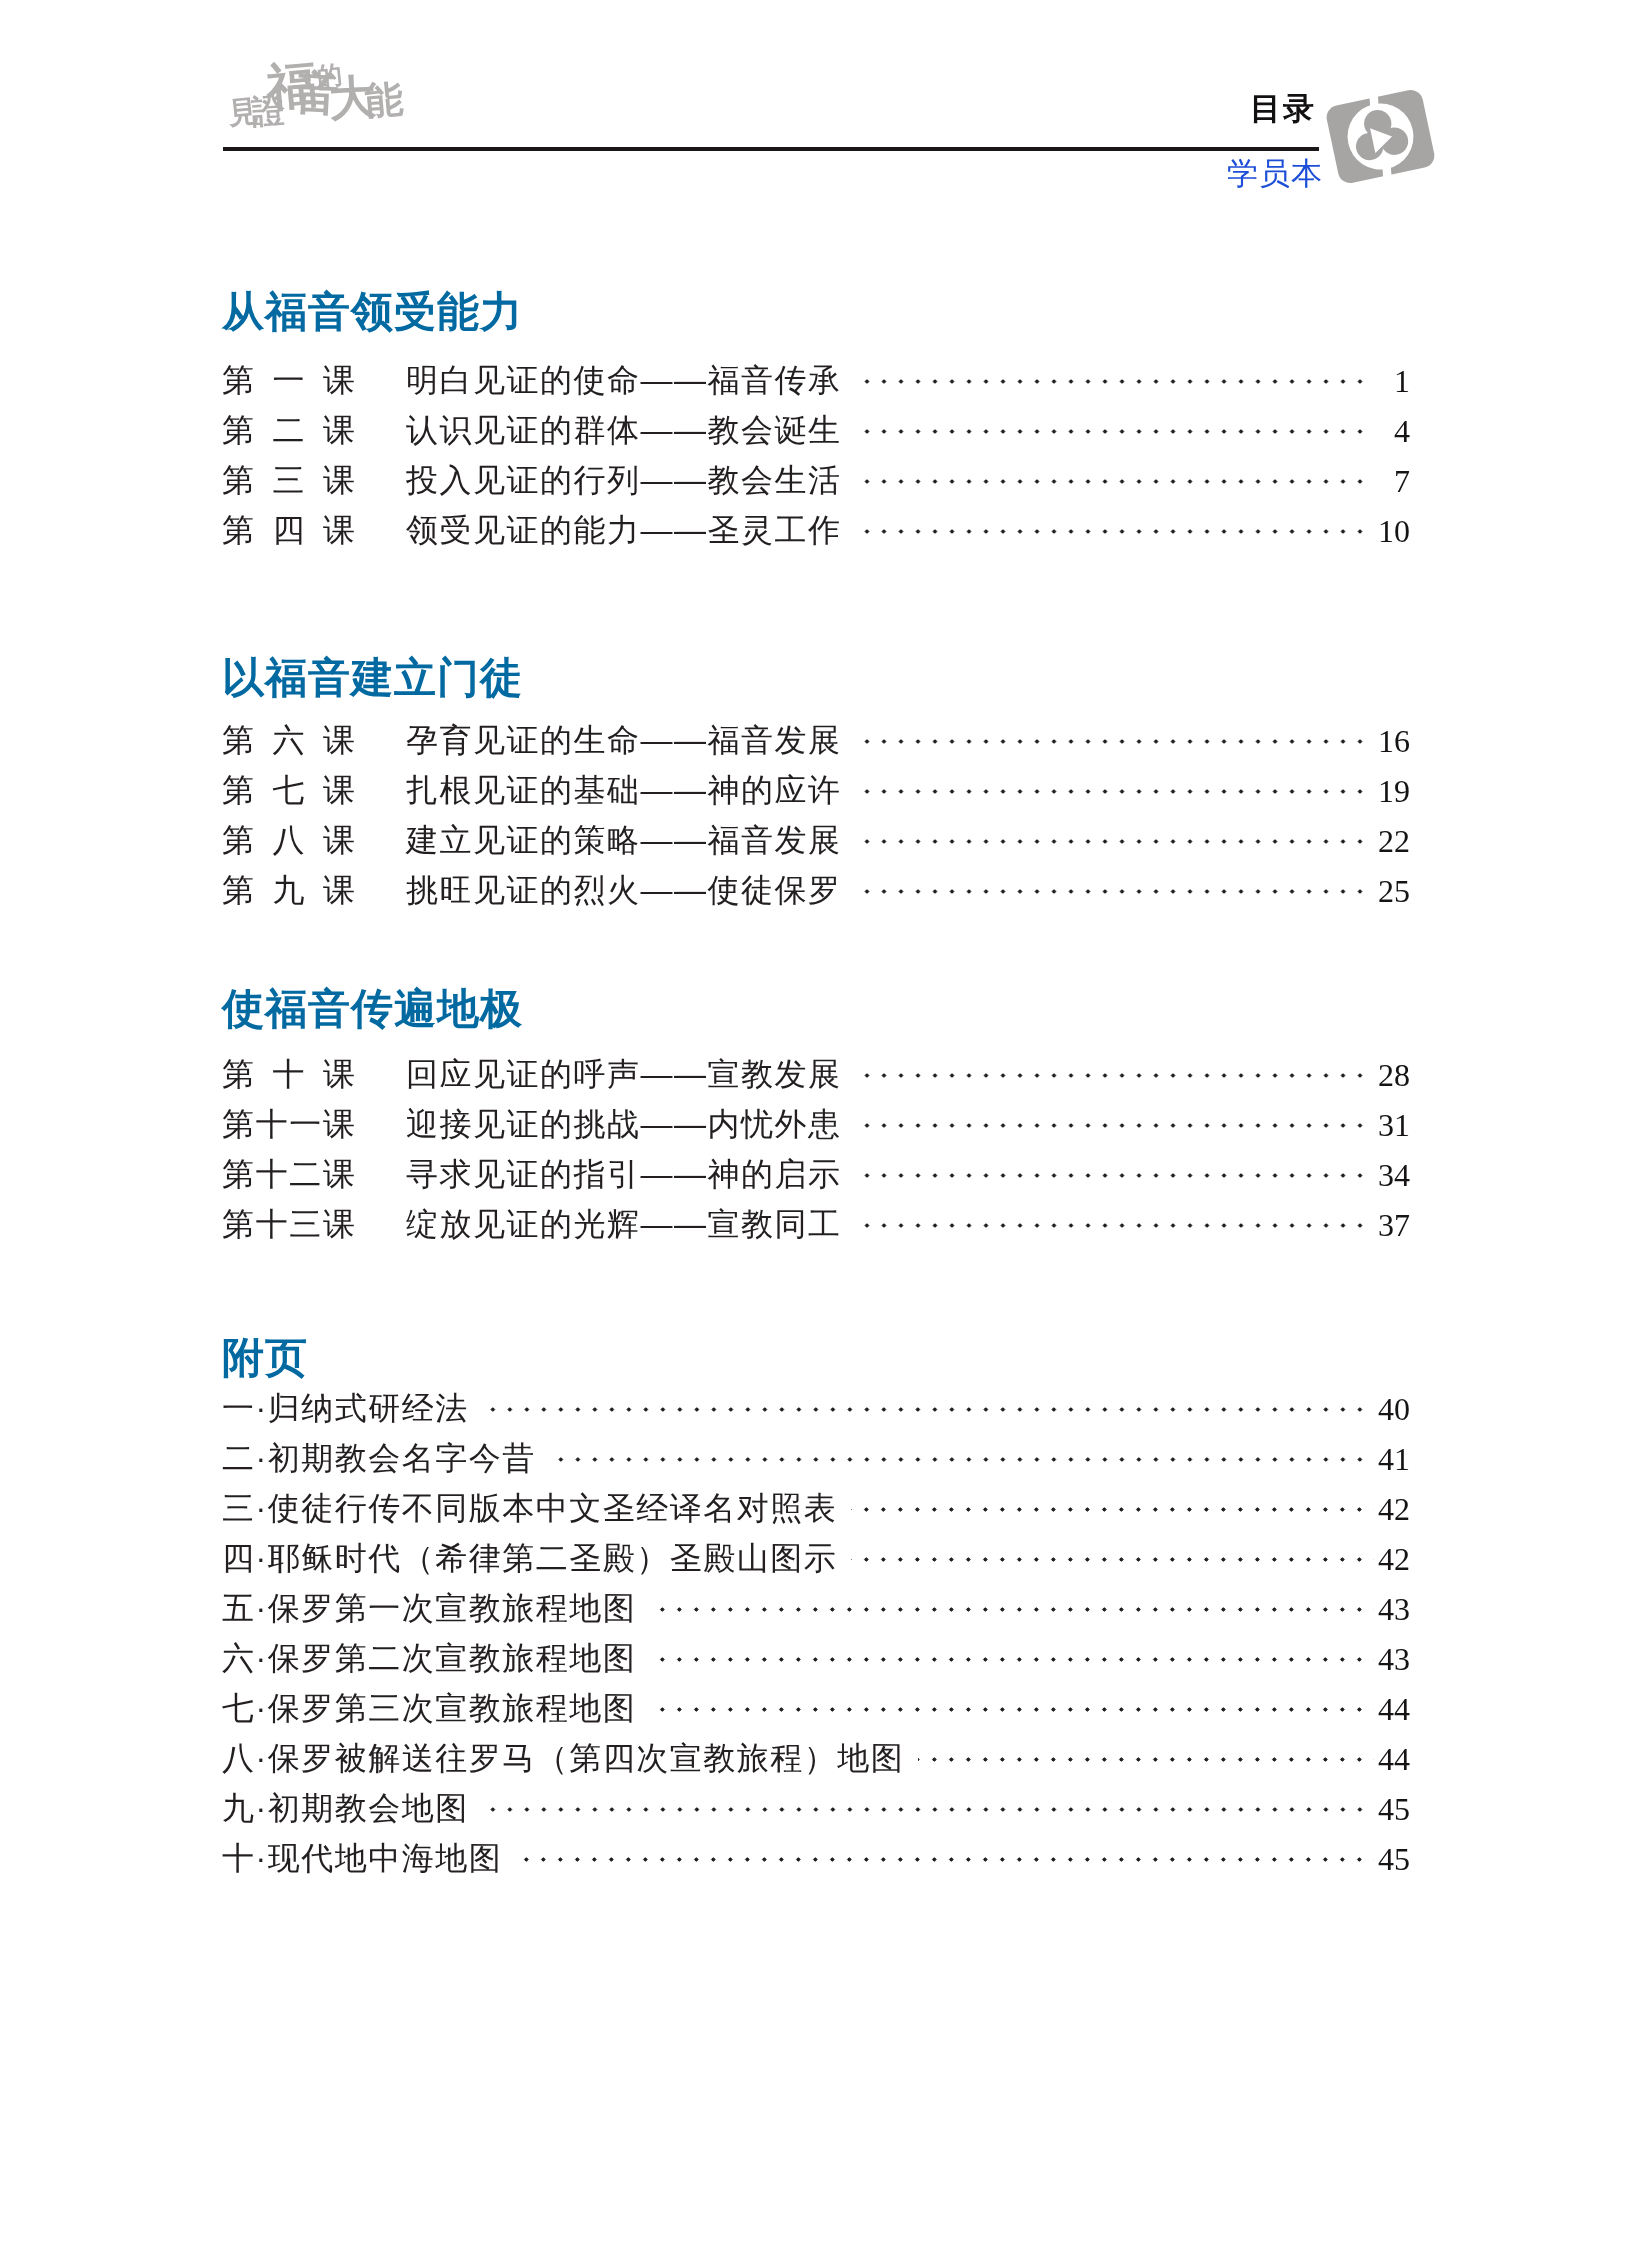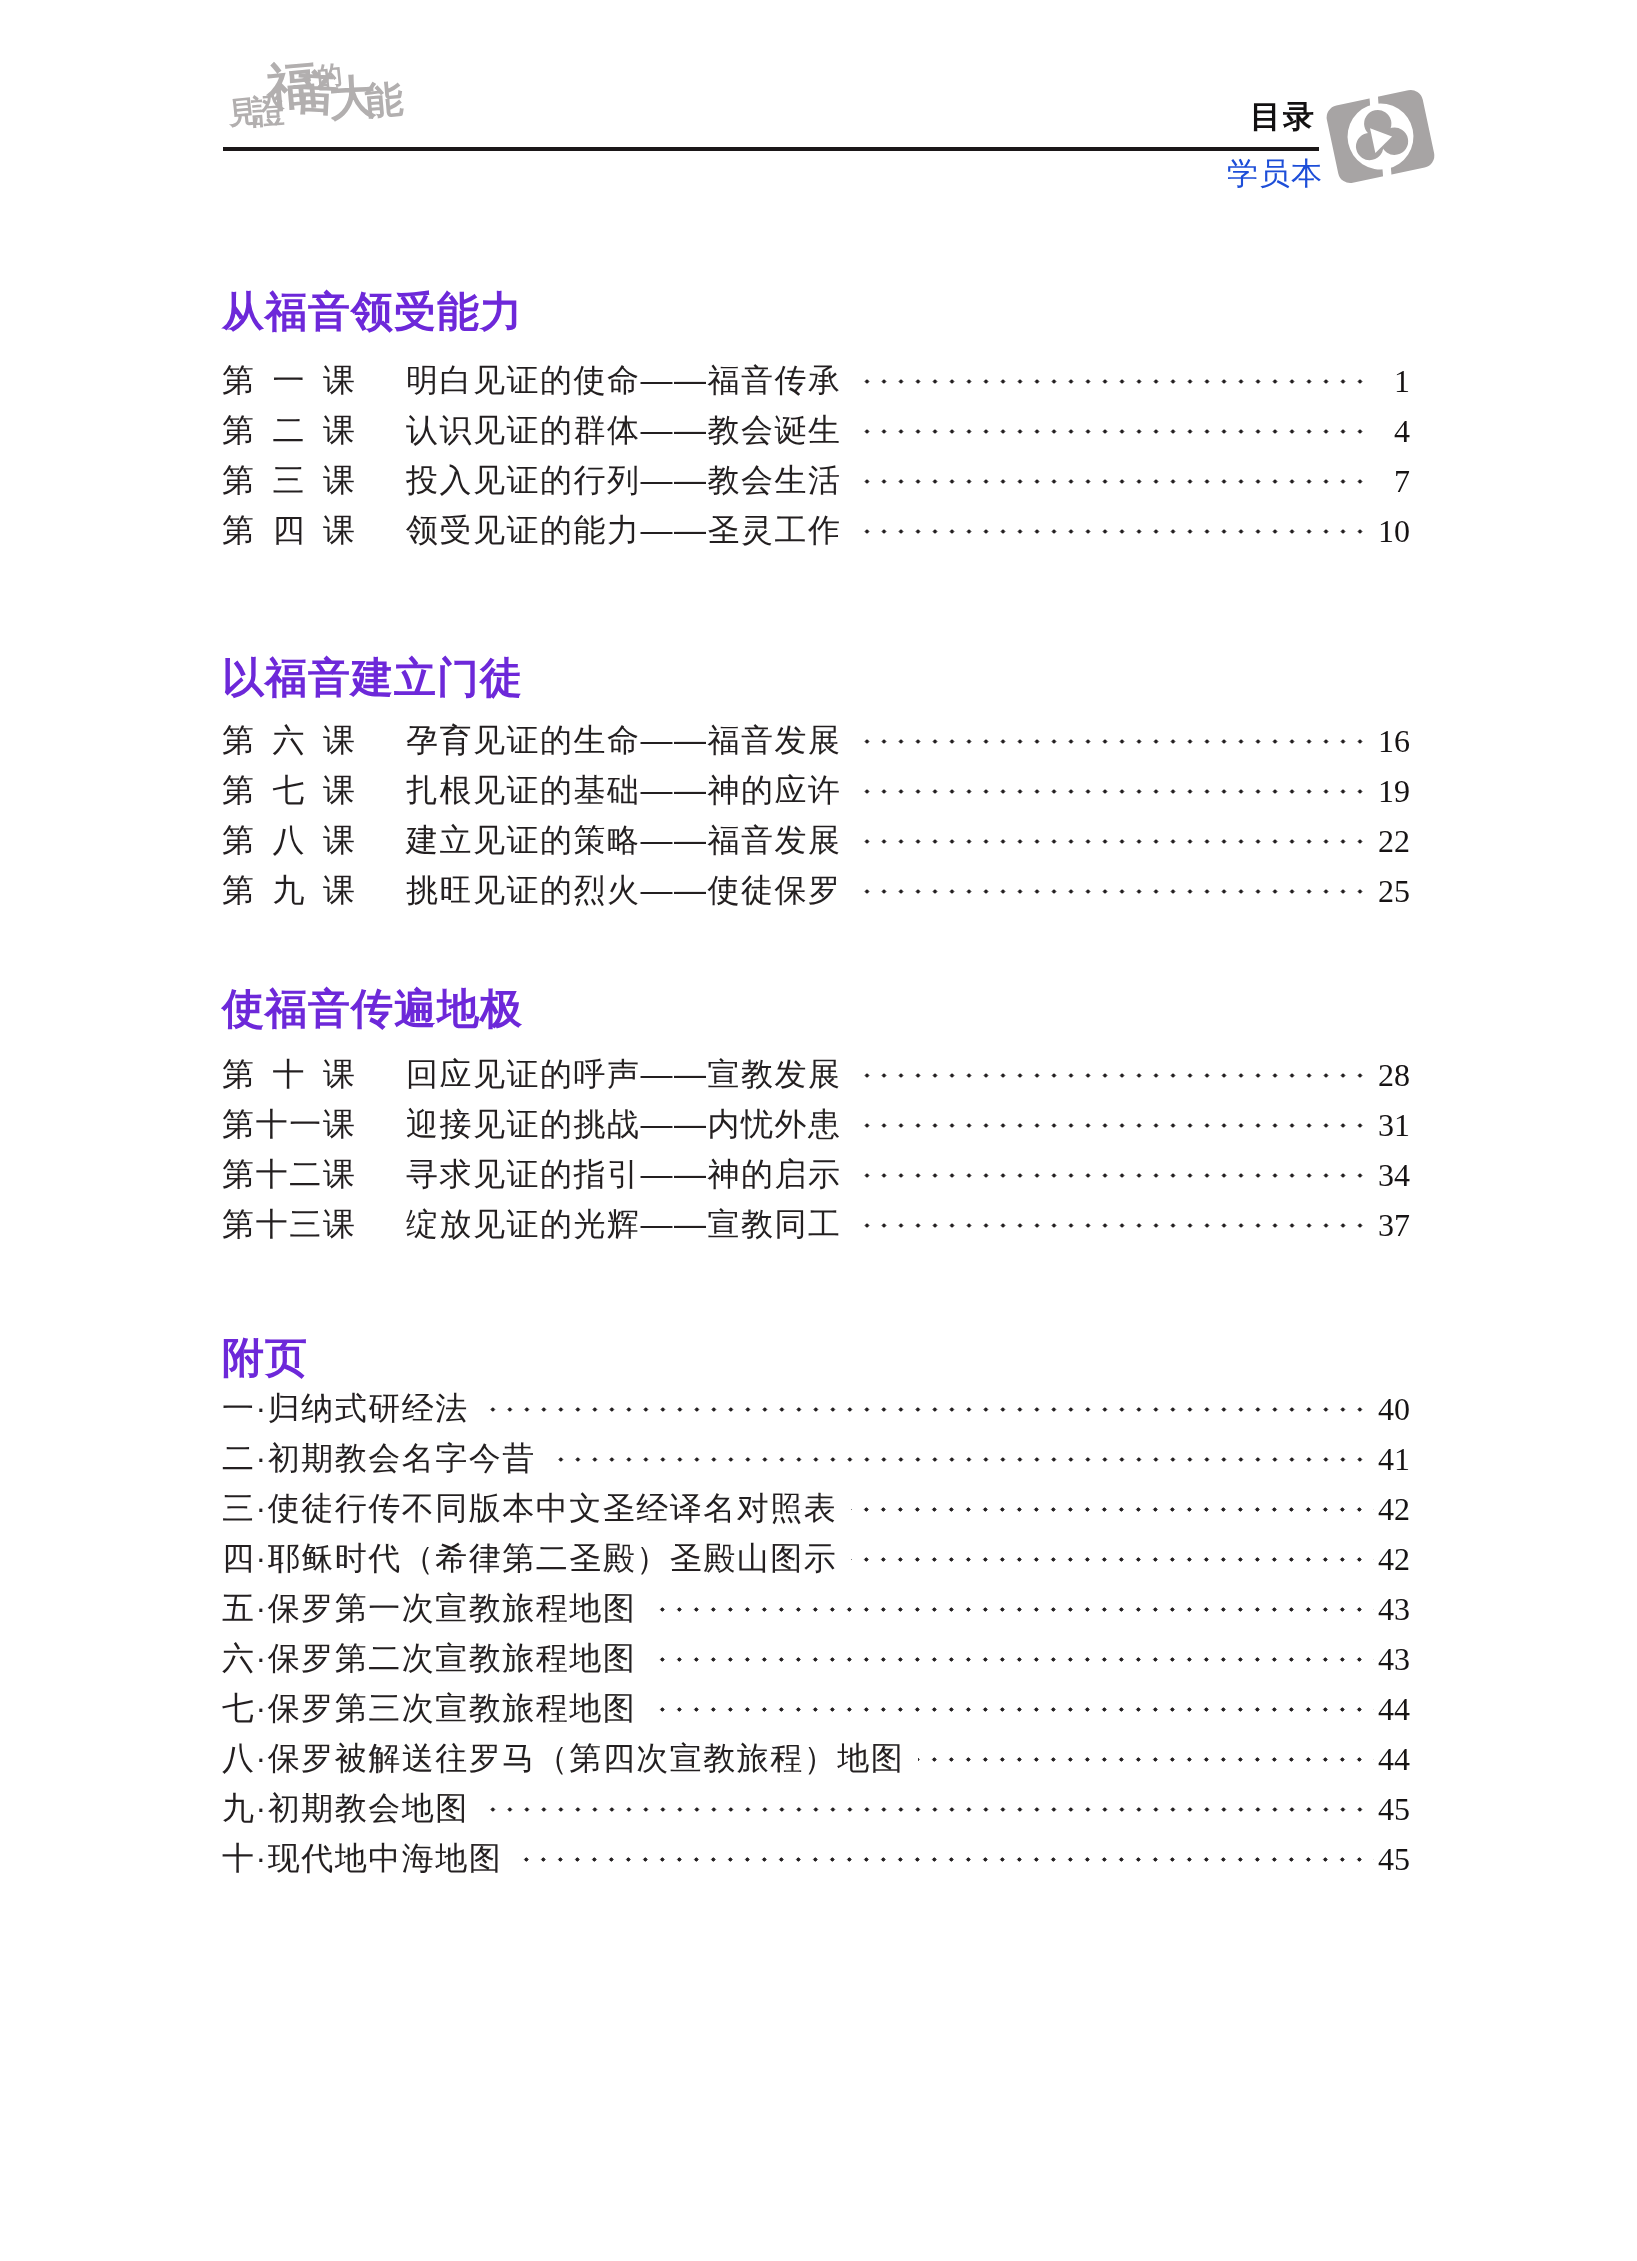--- a/index.html
+++ b/index.html
@@ -26,36 +26,36 @@
   .lg4 { left:67px;  top:14px; font-size:46px; transform:rotate(3deg); }
   .lg5 { left:91px;  top:6px;  font-size:25px; transform:rotate(-6deg); }
   .lg6 { left:103px; top:18px; font-size:47px; transform:rotate(-3deg); }
   .lg7 { left:139px; top:24px; font-size:38px; transform:rotate(-5deg); }
 
   .header-rule {
     position:absolute; left:223px; top:147px;
     width:1096px; height:4px; background:#1b1718;
   }
   .header-title {
-    position:absolute; top:101px; right:322px;
+    position:absolute; top:93px; right:322px;
     font-size:31px; font-weight:bold; letter-spacing:2px; color:#121011;
     line-height:1;
   }
   .header-subtitle {
     position:absolute; top:158px; right:315px;
     font-size:31px; letter-spacing:1px; color:#1d4ed8;
     line-height:1;
   }
   .brand-icon { position:absolute; left:1324px; top:83px; width:113px; height:107px; }
 
   
   .content { position:absolute; left:222px; top:0; width:1188px; }
 
   .section-heading {
-    font-size:42px; font-weight:bold; color:#6d28d9;
+    font-size:42px; font-weight:bold; color:#0369a1;
     letter-spacing:1px; line-height:44px; white-space:nowrap;
   }
   .h1 { margin-top:290px; }
   .h2 { margin-top:100px; }
   .h3 { margin-top:71px;  }
   .h4 { margin-top:86px;  }
   .rows   { margin-top:22px; }
   .rows-2 { margin-top:16px; }
   .rows-3 { margin-top:19px; }
   .rows-4 { margin-top:4px;  }

